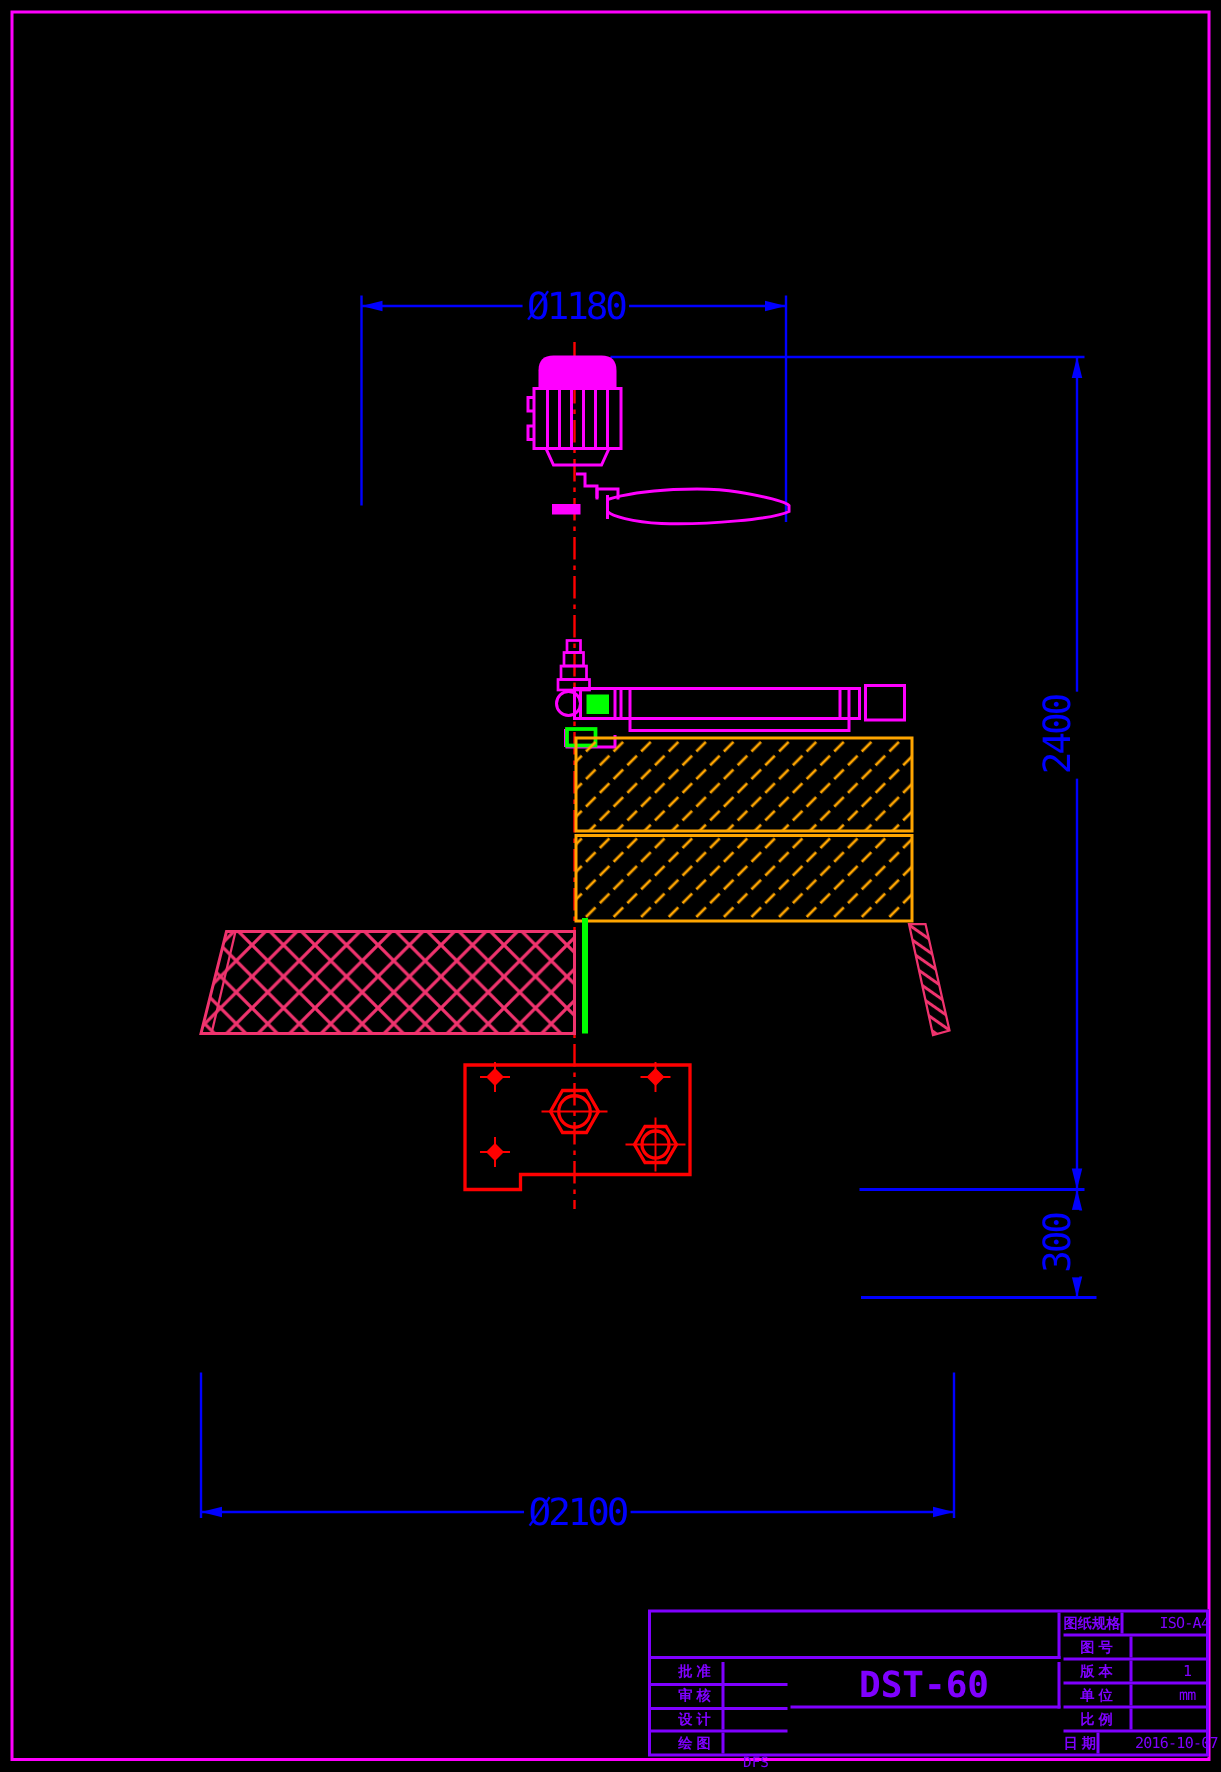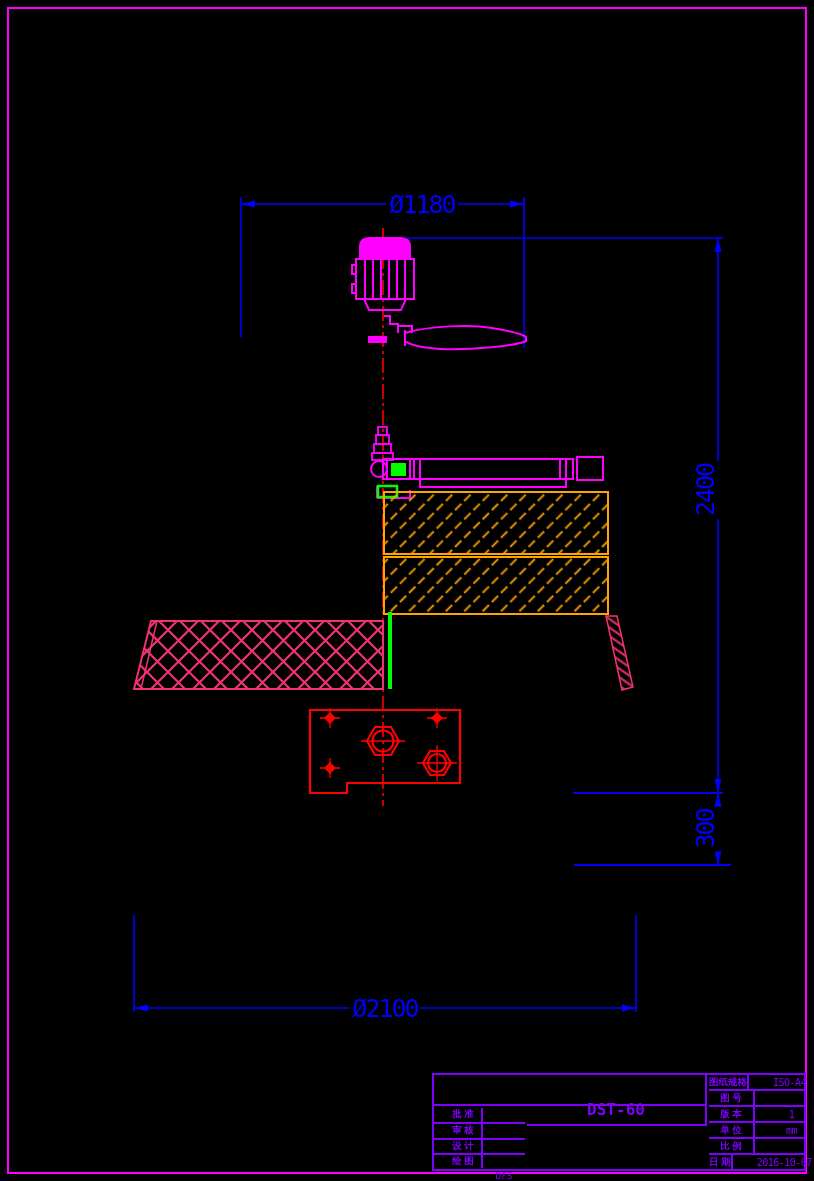--- a/index.html
+++ b/index.html
@@ -23,30 +23,30 @@
   .tb-right .tb-row:last-child{border-bottom:none;}
   .tb-right .tb-lab{width:46px;border-right:2px solid #7F00FF;font-size:9.5px;
                     display:flex;align-items:center;justify-content:center;
                     font-weight:bold;white-space:nowrap;}
   .tb-right .tb-val{flex:1;font-size:10px;display:flex;align-items:center;
                     justify-content:center;font-family:"DejaVu Sans Mono",monospace;
                     white-space:nowrap;letter-spacing:-0.5px;padding-left:24px;}
   .tb-left{position:absolute;left:0;top:33px;width:91px;height:61px;
            display:flex;flex-direction:column;}
   .tb-left .tb-row{flex:1;display:flex;border-bottom:2px solid #7F00FF;min-height:0;padding-left:11px;}
-  .tb-left .tb-row:last-child{border-bottom:none;flex-direction:column;}
+  .tb-left .tb-row:last-child{border-bottom:none;}
   .tb-left .tb-lab{width:38px;border-right:2px solid #7F00FF;font-size:9.5px;
                    display:flex;align-items:center;justify-content:center;
                    font-weight:bold;white-space:nowrap;}
   .tb-left .tb-val{flex:1;font-size:9.5px;display:flex;align-items:center;
                    justify-content:center;font-family:"DejaVu Sans Mono",monospace;margin-top:36px;}
-  .tb-model{position:absolute;left:93px;top:20px;width:180px;height:31px;
+  .tb-model{position:absolute;left:93px;top:33px;width:180px;height:31px;
             border-right:2px solid #7F00FF;border-bottom:2px solid #7F00FF;
             display:flex;align-items:center;justify-content:center;
-            font-size:16px;font-weight:bold;font-family:"DejaVu Sans Mono",monospace;}
+            font-size:24px;font-weight:bold;font-family:"DejaVu Sans Mono",monospace;}
   .tb-title{position:absolute;left:93px;top:66px;width:180px;height:28px;
             border-right:2px solid #7F00FF;display:flex;align-items:center;
             justify-content:center;font-size:20px;font-weight:bold;}
 </style>
 </head>
 <body>
 
 <div class="canvas">
 
   <svg width="814" height="1181" viewBox="0 0 814 1181">
@@ -181,21 +181,21 @@
         <polygon points="0,-6 6,0 0,6 -6,0" fill="#FF0000" stroke="none"></polygon>
         <path d="M0,-10 V10 M-10,0 H10" stroke-width="1.3"></path>
       </g>
       <g transform="translate(330,768)">
         <polygon points="0,-6 6,0 0,6 -6,0" fill="#FF0000" stroke="none"></polygon>
         <path d="M0,-10 V10 M-10,0 H10" stroke-width="1.3"></path>
       </g>
     </g>
   </svg>
 
-  <div class="dim-label" style="left:384px;top:204px;margin-left:38px;">Ø1180</div>
+  <div class="dim-label" style="left:384px;top:204px;">Ø1180</div>
   <div class="dim-label vert" style="left:705px;top:490px;">2400</div>
   <div class="dim-label vert" style="left:705px;top:829px;">300</div>
   <div class="dim-label" style="left:385px;top:1008px;text-align:right;">Ø2100</div>
 
   <div class="tb">
     <div class="tb-blank"></div>
 
     <div class="tb-left">
       <div class="tb-row">
         <div class="tb-lab">批 准</div>

